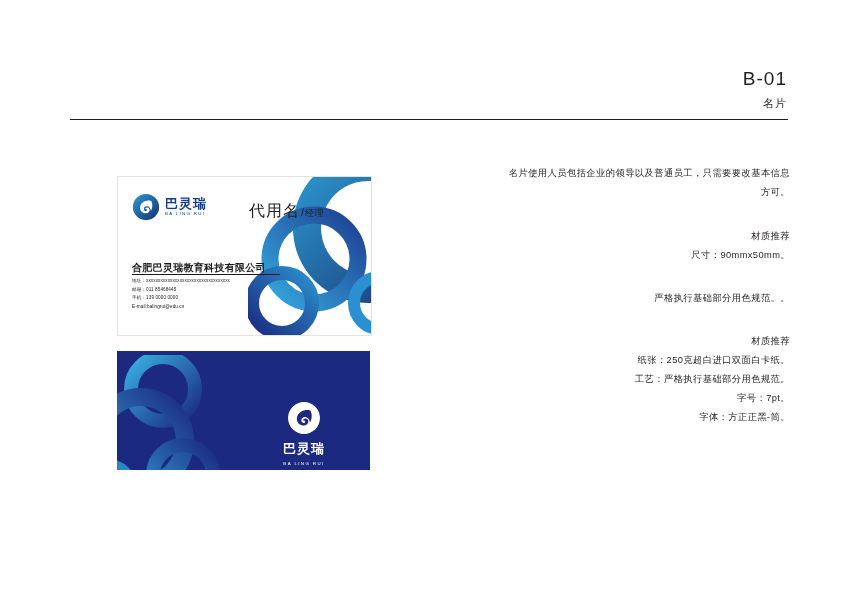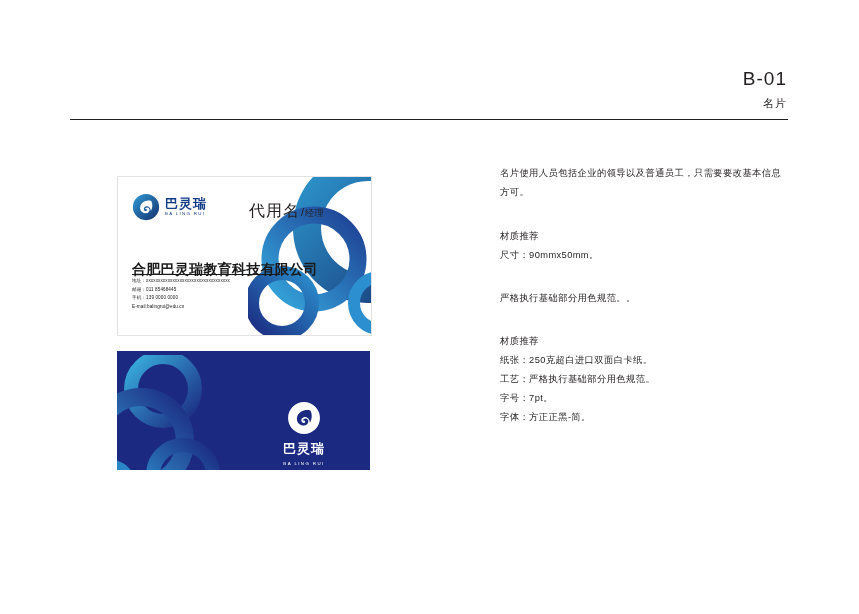--- a/index.html
+++ b/index.html
@@ -110,21 +110,21 @@
     color: #231f20;
   }
   .cf-title {
     font-size: 9px;
     letter-spacing: 0.5px;
   }
   .cf-company {
     position: absolute;
     left: 14px;
     top: 84px;
-    font-size: 14px;
+    font-size: 10px;
     font-weight: bold;
     color: #1a1a1a;
     letter-spacing: 0.3px;
   }
   .cf-rule {
     position: absolute;
     left: 14px;
     top: 97px;
     width: 148px;
     height: 1px;
@@ -184,20 +184,21 @@
     letter-spacing: 1.4px;
     margin-top: 3px;
   }
 
   
   .notes {
     position: absolute;
     left: 500px;
     top: 164px;
     width: 290px;
+    text-align: right;
   }
   .notes p {
     margin: 0;
     font-size: 9.3px;
     line-height: 19px;
     color: #231f20;
     letter-spacing: 0.4px;
   }
   .notes .spacer {
     height: 25px;

